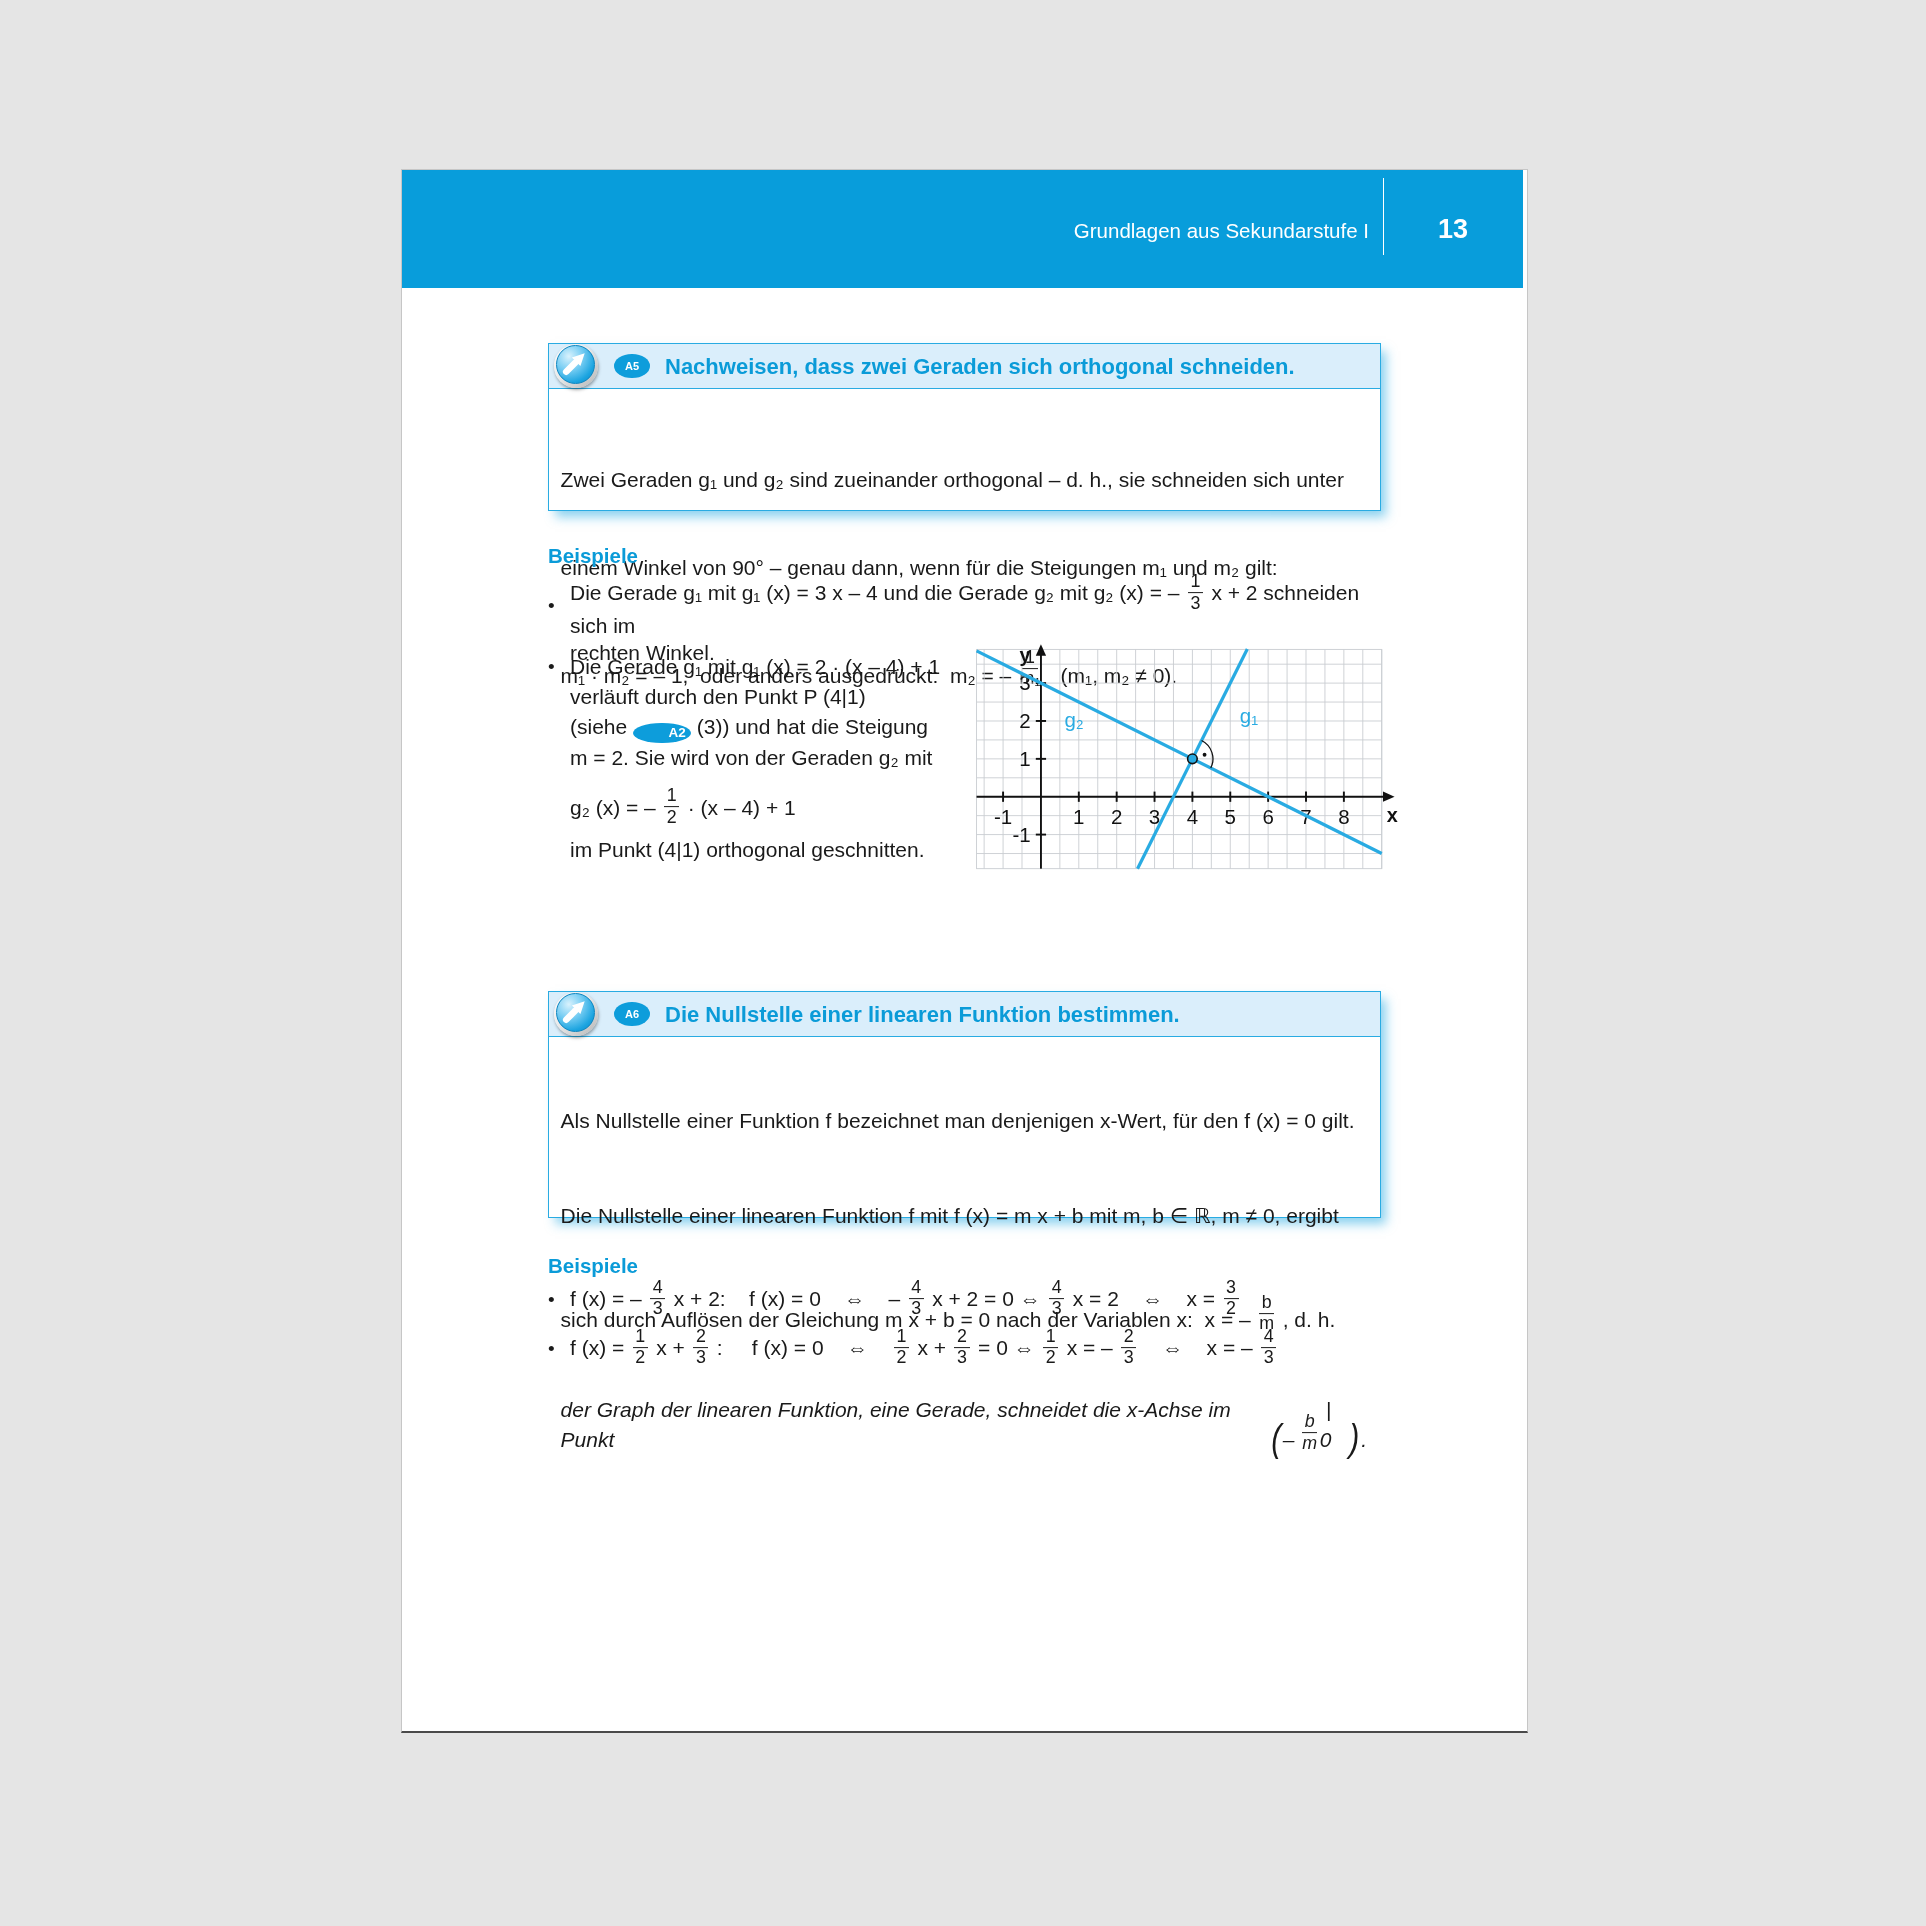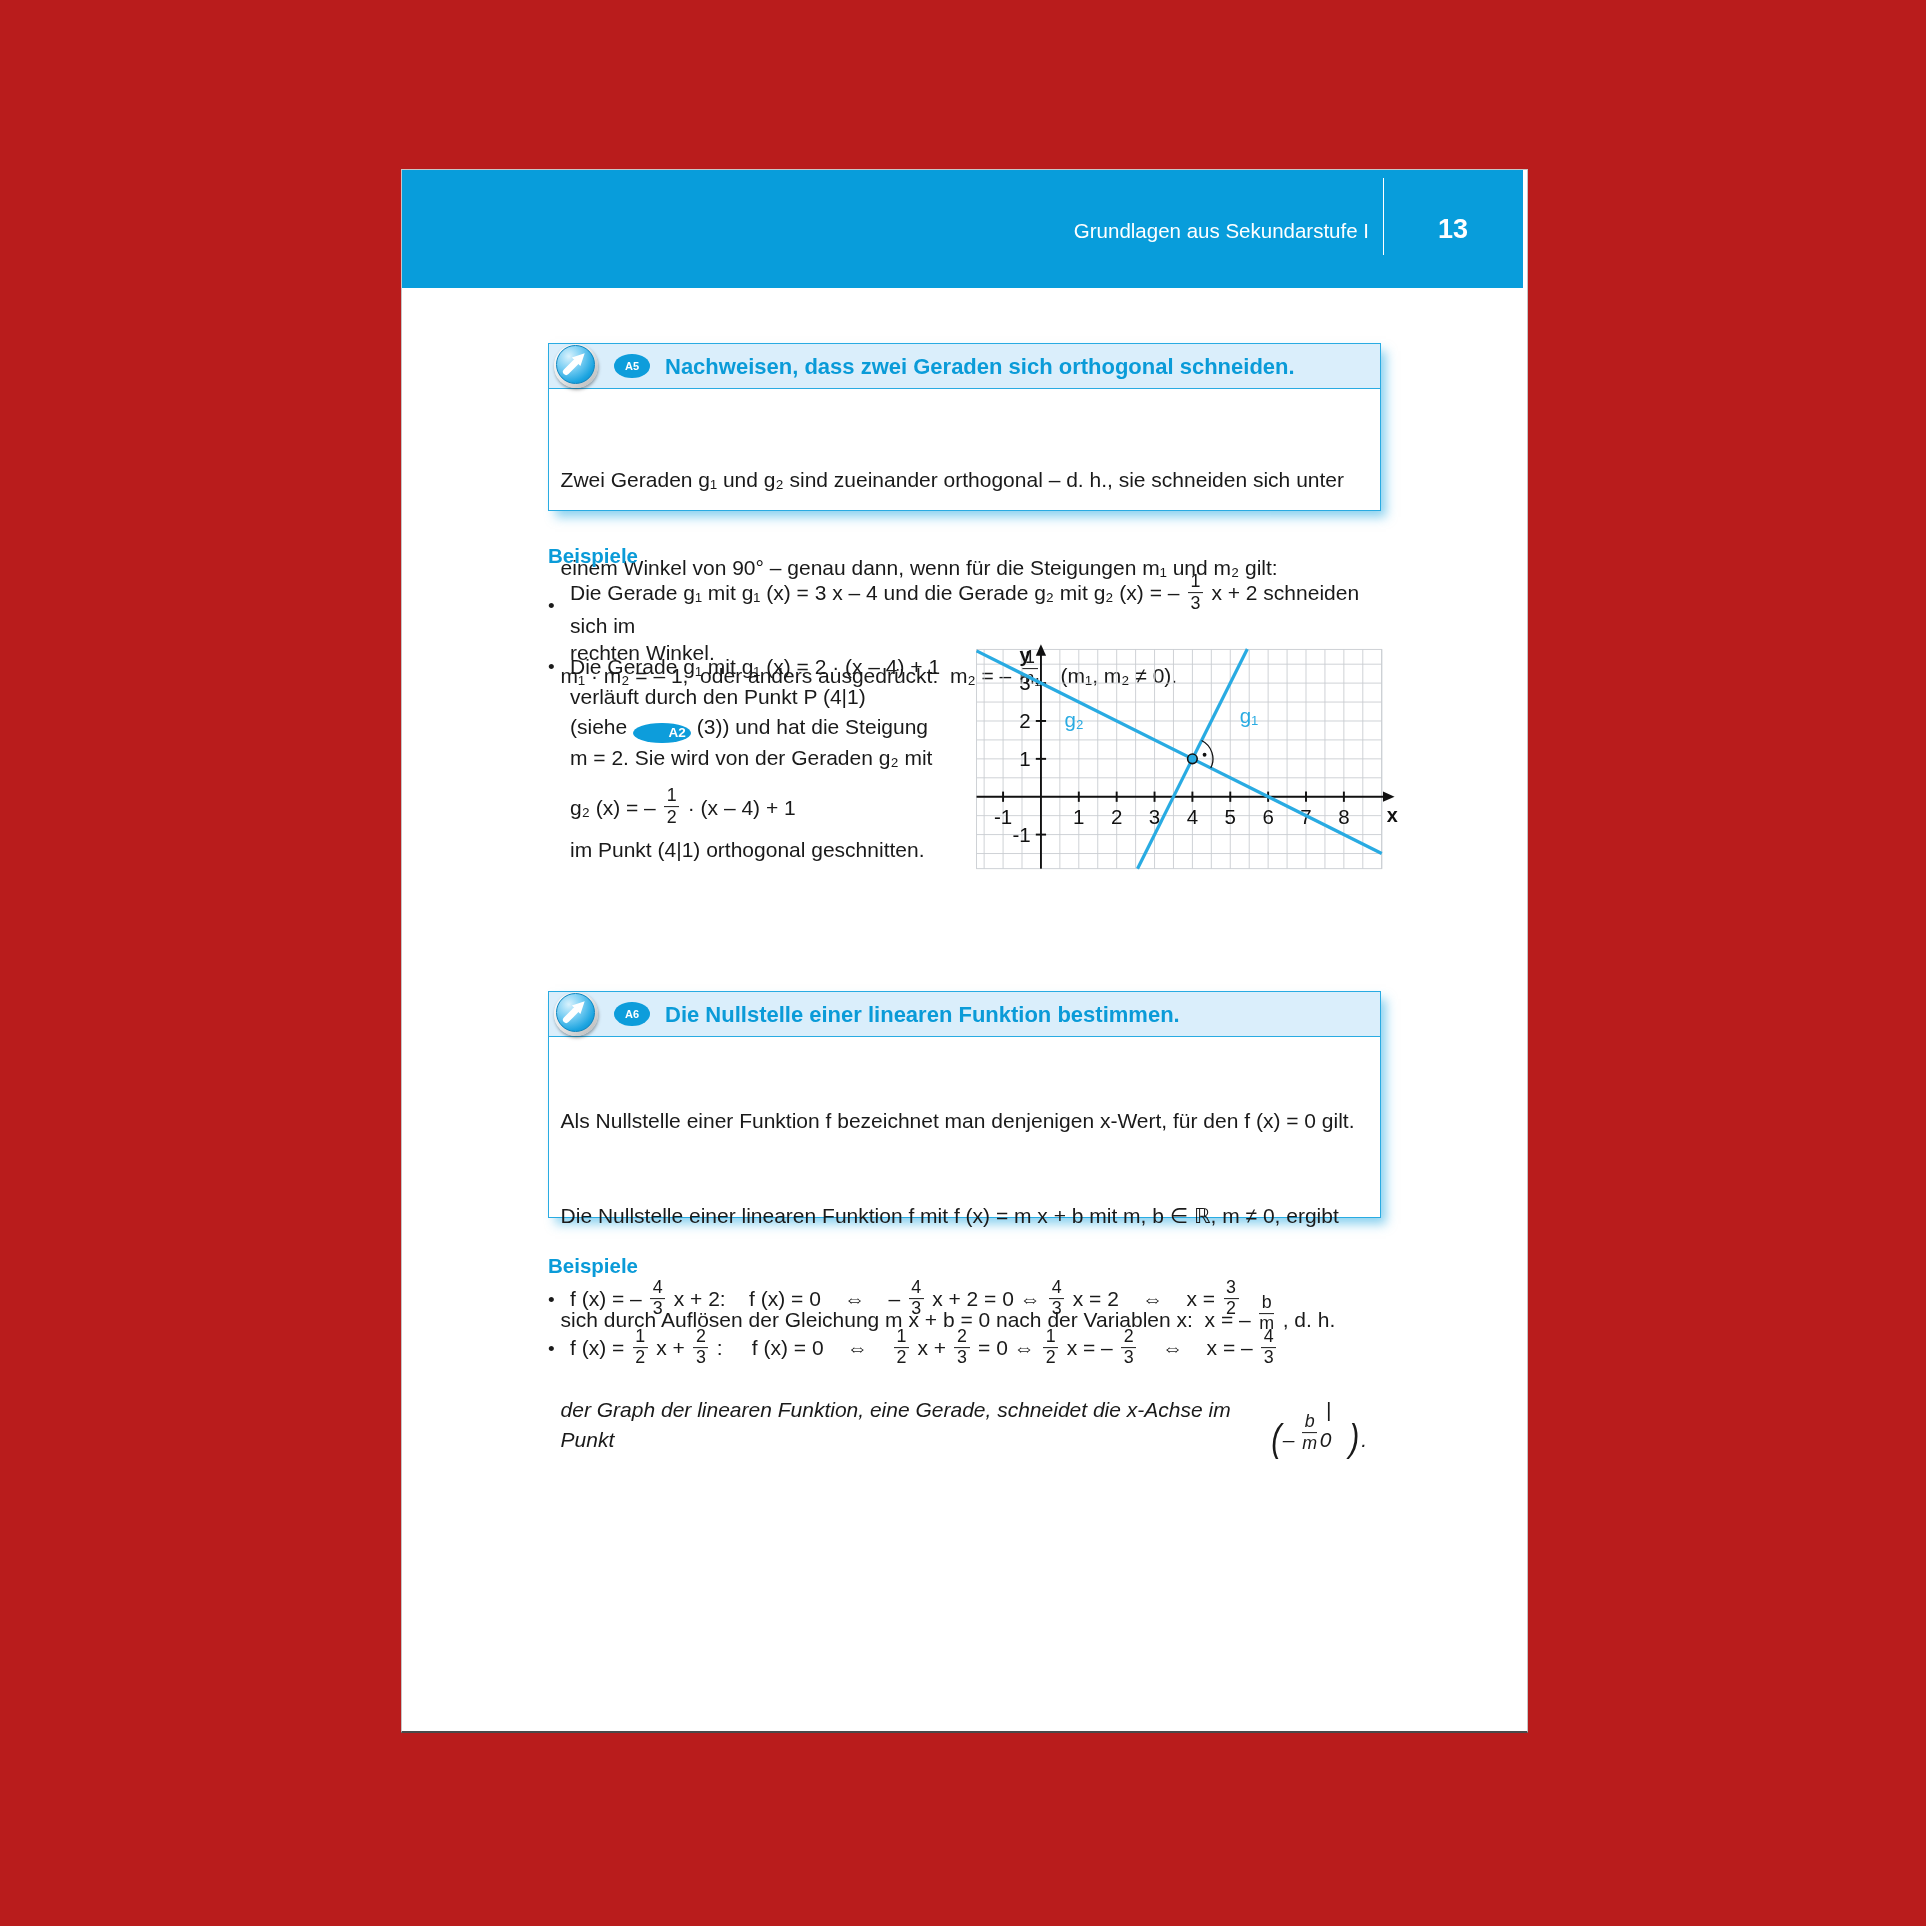--- a/index.html
+++ b/index.html
@@ -1,16 +1,16 @@
 <!DOCTYPE html>
 <html style="font-size:10.3px"><head>
 <meta charset="utf-8">
 <style>
   html,body{margin:0;padding:0;background:#fff;}
-  .canvas{position:relative;width:1926px;height:1926px;background:#b91c1c;overflow:hidden;
+  .canvas{position:relative;width:1926px;height:1926px;background:#e5e5e5;overflow:hidden;
           font-family:"Liberation Sans","DejaVu Sans",sans-serif;color:#1a1a1a;}
   .page{position:absolute;left:401px;top:169px;width:1125px;height:1561px;background:#fff;
         border:0.6px solid #c6c6c6;border-bottom:2.6px solid #4a4a4a;}
   
   .hdr{position:absolute;left:0;top:0;width:1121px;height:118px;background:#089ddb;}
   .hdr-title{position:absolute;left:0;top:48px;width:967px;text-align:right;color:#fff;
              font-size:20.5px;line-height:26px;}
   .hdr-divider{position:absolute;left:981px;top:7.7px;width:1.3px;height:77px;background:#fff;}
   .hdr-num{position:absolute;left:981px;top:40px;width:140px;text-align:center;color:#fff;
            font-size:27px;font-weight:bold;line-height:39px;}

